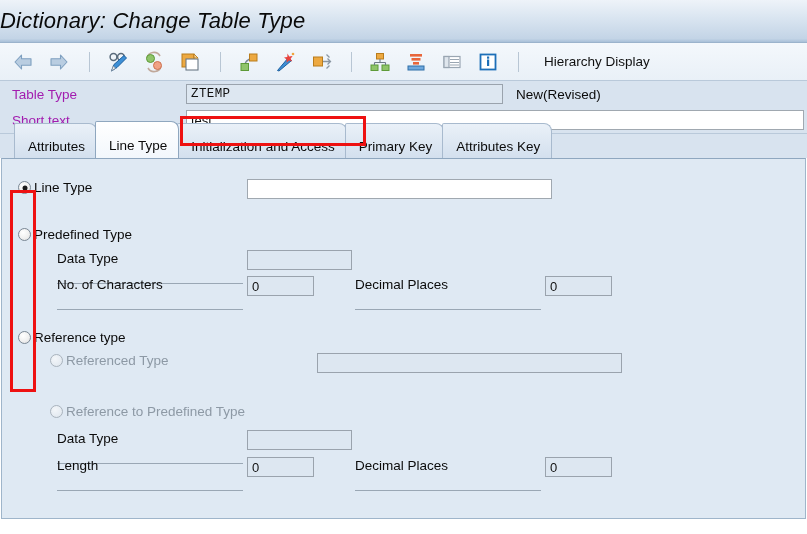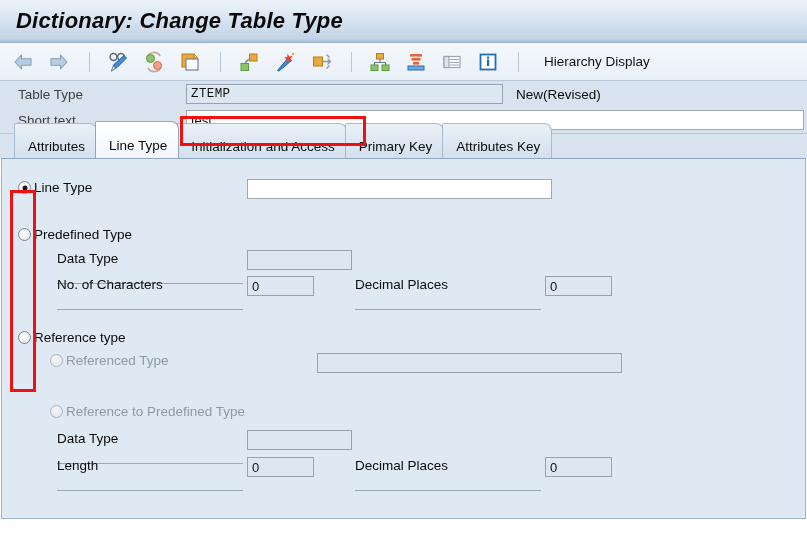--- a/index.html
+++ b/index.html
@@ -21,24 +21,23 @@
   #titlebar {
     height: 43px;
     background: linear-gradient(to bottom, #eef3f9 0%, #dbe6f1 40%, #c3d4e6 92%, #a9c0d8 100%);
     border-bottom: 1px solid #9bb3cc;
     display: flex;
     align-items: center;
     box-sizing: border-box;
   }
   #title-text {
     font-size: 22px;
-    font-weight: bold;
+    font-weight: normal;
     font-style: italic;
     color: #0a0a0a;
-    padding-left: 16px;
     letter-spacing: 0.2px;
     white-space: nowrap;
   }
 
   
   #toolbar {
     height: 38px;
     background: linear-gradient(to bottom, #f4f8fc 0%, #e9f0f7 100%);
     border-bottom: 1px solid #b9c9da;
     display: flex;
@@ -76,24 +75,24 @@
     border-bottom: 1px solid #b9c9da;
   }
   .hrow {
     display: flex;
     align-items: center;
     height: 26px;
     position: relative;
   }
   .hlabel {
     width: 186px;
-    padding-left: 18px;
-    box-sizing: border-box;
-    font-size: 13.5px;
-    color: #404040;
+    padding-left: 12px;
+    box-sizing: border-box;
+    font-size: 13.5px;
+    color: #a21caf;
     white-space: nowrap;
   }
   .inp {
     box-sizing: border-box;
     height: 20px;
     border: 1px solid #a0a8b0;
     font-family: "Liberation Sans", sans-serif;
     font-size: 13px;
     color: #111111;
     padding: 0 4px;

